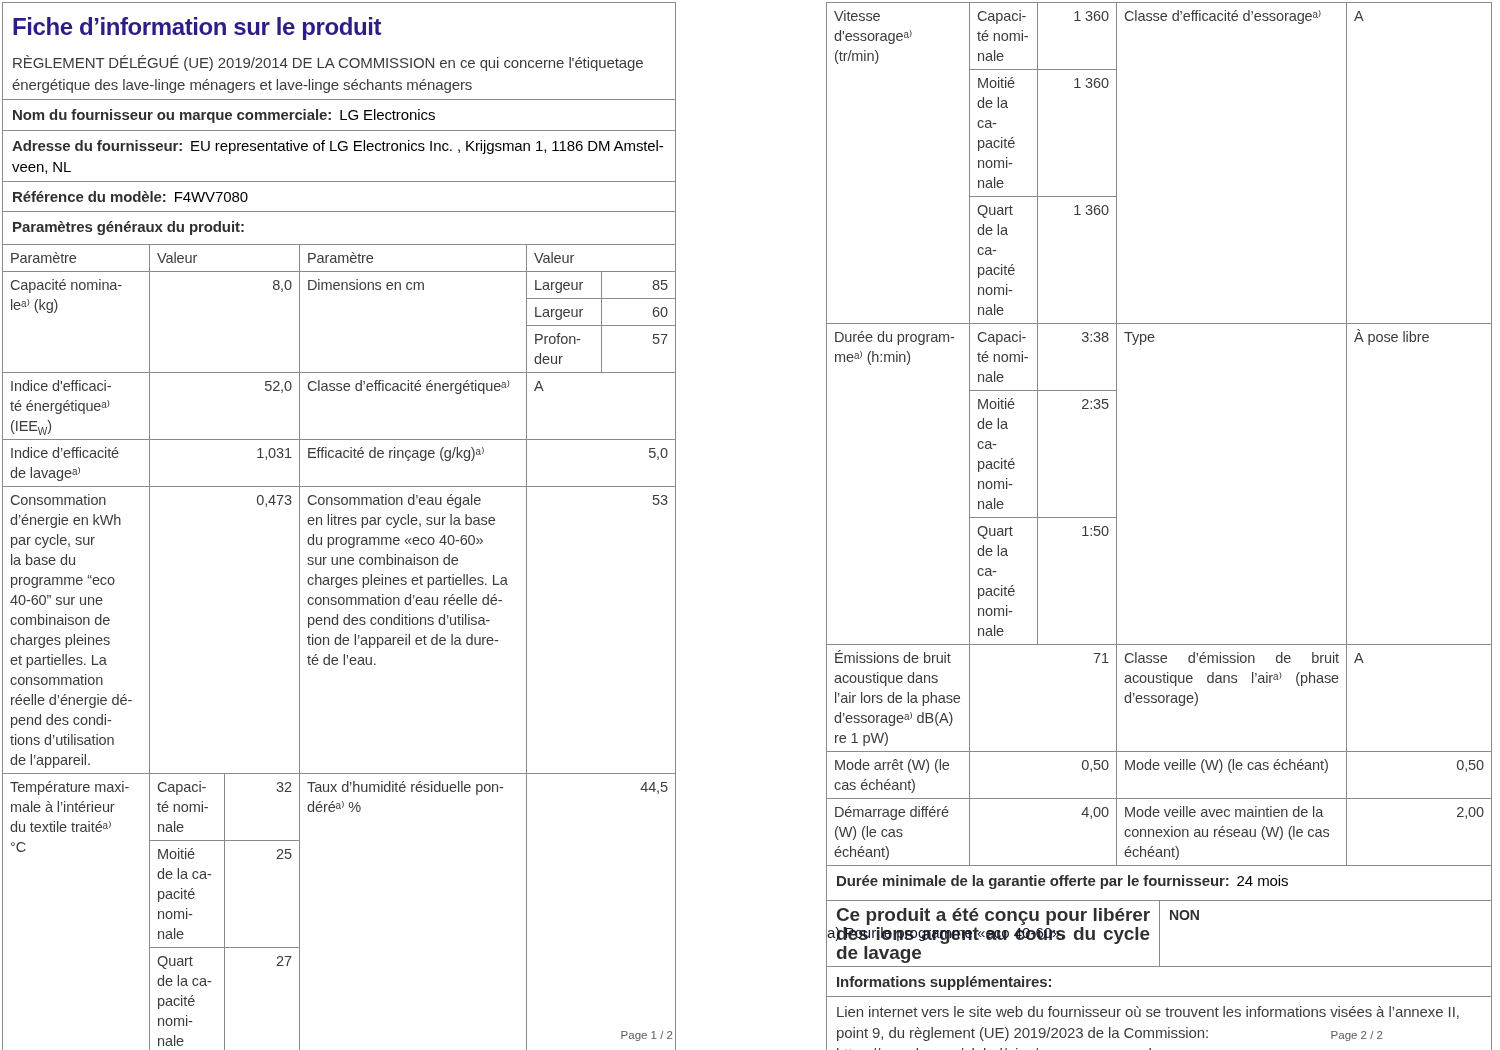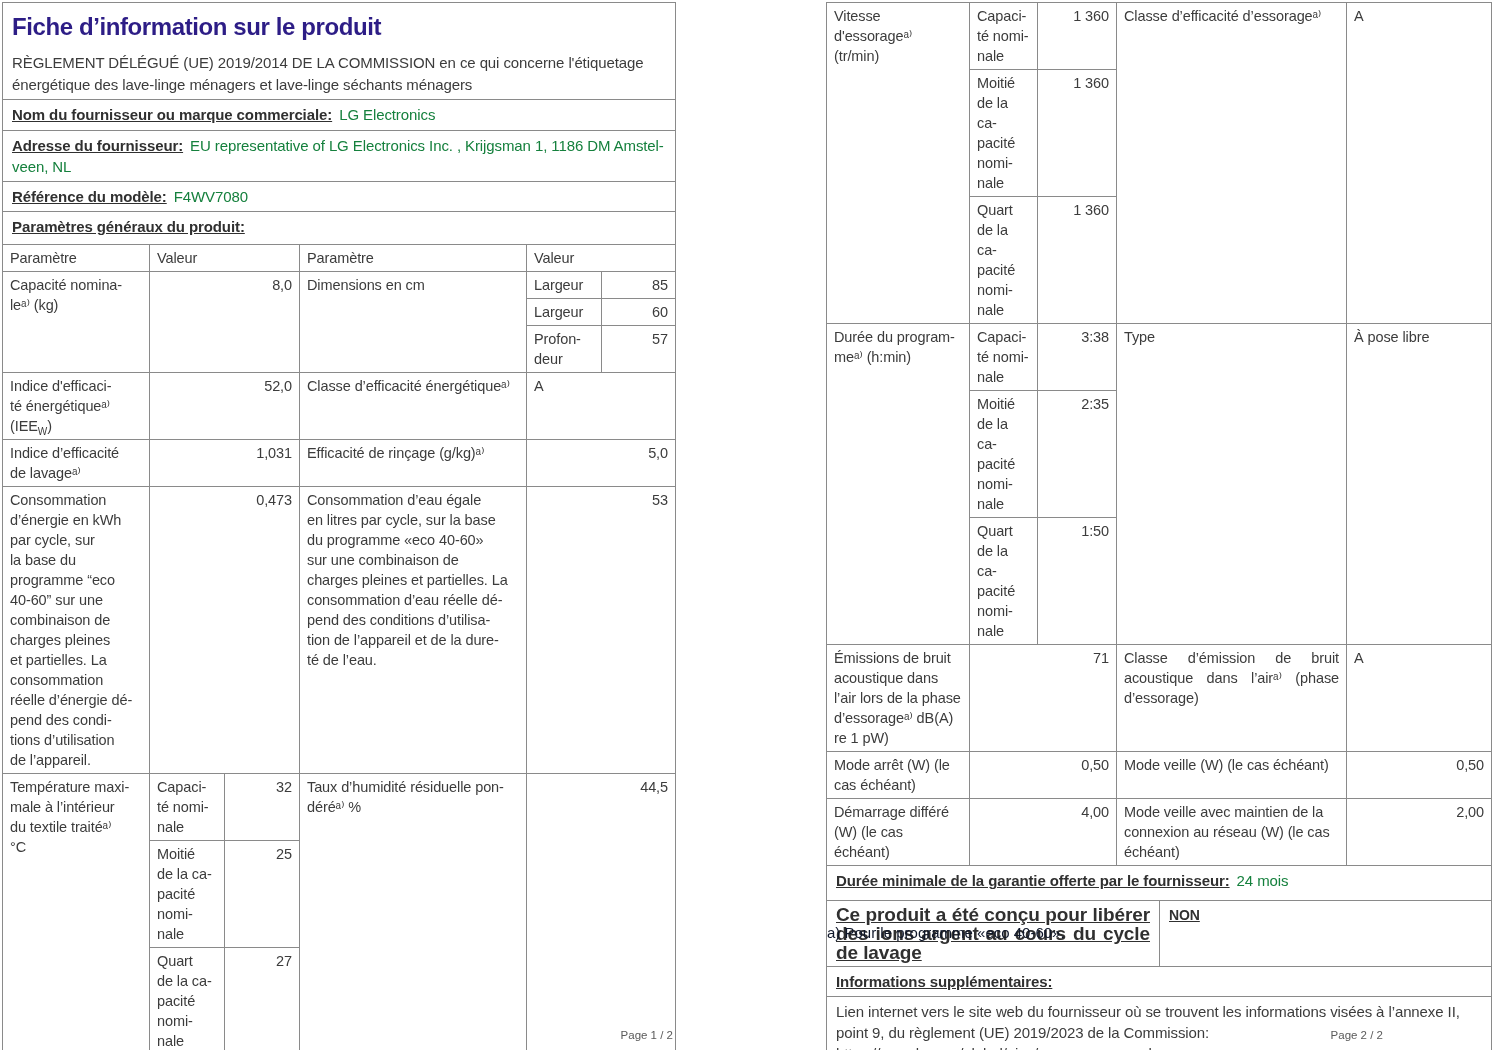--- a/index.html
+++ b/index.html
@@ -9,27 +9,27 @@
   #page1{left:2px;width:675px;}
   #page2{left:826px;width:667px;}
   table{border-collapse:collapse;table-layout:fixed;}
   #page1 table{width:673px;}
   #page2 table{width:665px;}
   td{border:1px solid #8a8a8a;vertical-align:top;padding:3px 7px;
      font-size:14.5px;line-height:20px;letter-spacing:-0.1px;overflow:hidden;}
   .val{text-align:right;}
   .pre{white-space:pre-line;}
   .just{text-align:justify;}
-  .b{font-weight:bold;color:#303030;text-decoration:underline;}
+  .b{font-weight:bold;color:#303030;}
   sub{font-size:10px;line-height:0;}
   .titlecell{padding:7px 9px 4px 9px;}
   .doc-title{font-size:24px;line-height:34px;font-weight:bold;letter-spacing:-0.4px;}
   .regulation{font-size:15px;line-height:21.5px;margin-top:8px;letter-spacing:-0.1px;}
   .inforow td{font-size:15px;line-height:21px;padding:4px 9px;}
-  .inforow .value{margin-left:7px;font-weight:normal;color:#15803d;}
+  .inforow .value{margin-left:7px;font-weight:normal;color:#000000;}
   .ions-wrap{display:flex;height:100%;}
   .ions-label{width:333px;border-right:1px solid #8a8a8a;padding:4px 9px;box-sizing:border-box;}
   .ions-value{flex:1;padding:4px 9px;}
   .footnote{position:absolute;left:827px;top:924px;font-size:15px;color:#0f172a;}
   .pagefooter{position:absolute;top:1029px;font-size:11.5px;color:#5a5a5a;text-align:right;}
   #footer1{left:2px;width:671px;}
   #footer2{left:826px;width:557px;}
 </style>
 </head>
 <body>

